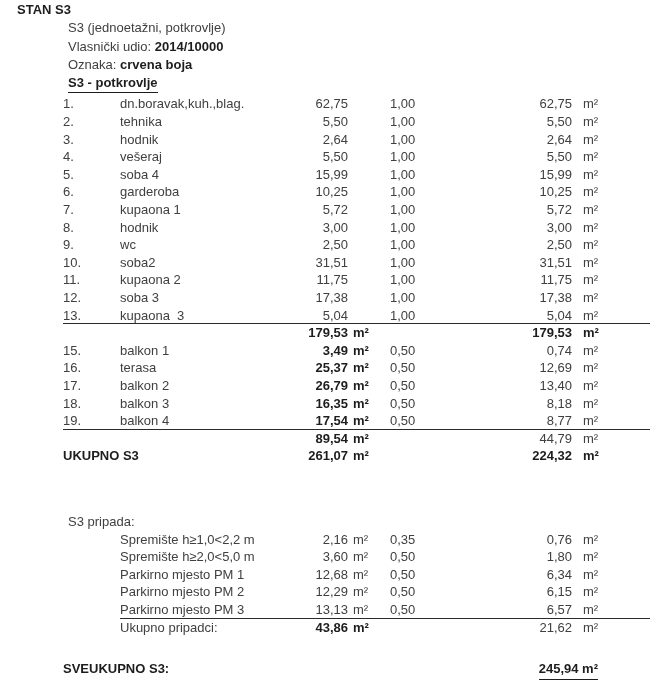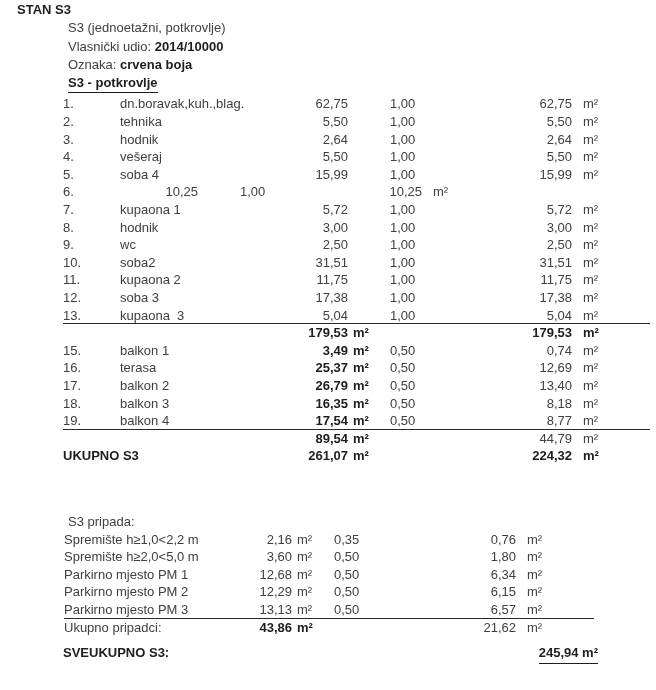--- a/index.html
+++ b/index.html
@@ -28,24 +28,24 @@
   .c.area { width:120px; display:flex; }
   .c.area .v { flex:1; text-align:right; white-space:pre; }
   .c.area .u { width:42px; padding-left:5px; white-space:pre; }
   .c.coef { width:63px; text-align:left; }
   .c.res  { width:119px; text-align:right; }
   .c.unit { width:78px; padding-left:11px; }
   .c.label2 { width:207px; white-space:pre; }
 
   
   .pheading { margin-left:68px; margin-top:48px; line-height:17.6px; }
-  .ptbl { margin-left:64px; width:530px; }
+  .ptbl { margin-left:120px; width:530px; }
 
   
-  .grand { margin-left:63px; width:587px; margin-top:8px; display:flex; line-height:17.6px; align-items:baseline; }
+  .grand { margin-left:63px; width:587px; margin-top:24px; display:flex; line-height:17.6px; align-items:baseline; }
   .grand .gt-label { flex:1; }
   .grand .gt-value { margin-left:auto; margin-right:52px; border-bottom:1.5px solid #1d1d1d; padding-bottom:1px; white-space:pre; }
 </style>
 </head>
 <body>
 
 <div class="page">
 
   <div class="hline first b">STAN S3</div>
   <div class="hline">S3 (jednoetažni, potkrovlje)</div>
@@ -105,20 +105,21 @@
         <span class="c area">
           <span class="v">15,99</span>
           <span class="u"></span>
         </span>
         <span class="c coef">1,00</span>
         <span class="c res">15,99</span>
         <span class="c unit">m²</span>
       </div>
     <div class="trow">
         <span class="c num">6.</span>
+        <span class="c name">garderoba</span>
         <span class="c area">
           <span class="v">10,25</span>
           <span class="u"></span>
         </span>
         <span class="c coef">1,00</span>
         <span class="c res">10,25</span>
         <span class="c unit">m²</span>
       </div>
     <div class="trow">
         <span class="c num">7.</span>

